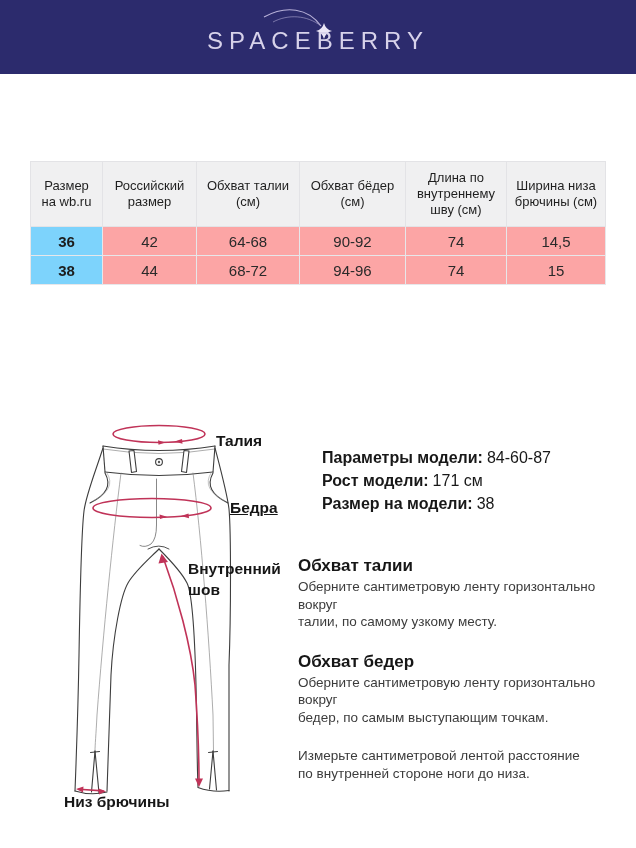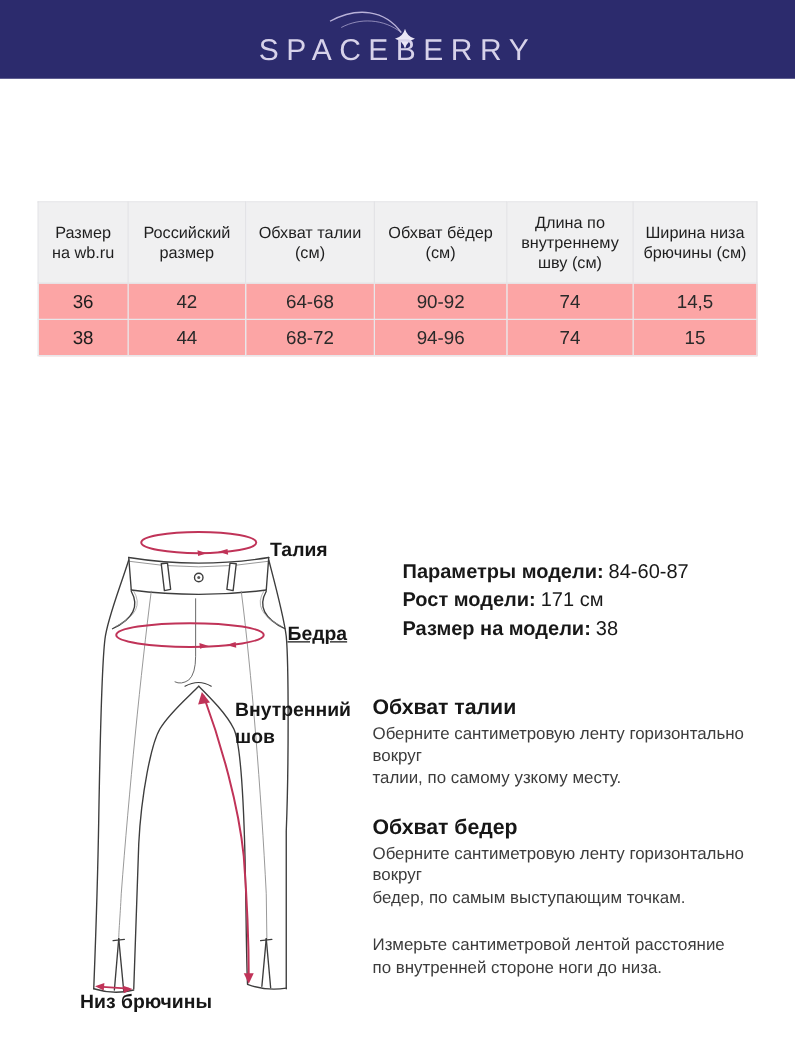--- a/index.html
+++ b/index.html
@@ -1,41 +1,41 @@
 <!DOCTYPE html>
 <html><head>
 <meta charset="utf-8">
 <style>
   html,body{margin:0;padding:0;}
   body{
     width:636px;height:848px;position:relative;background:#ffffff;
     font-family:"Liberation Sans",sans-serif;color:#1c1c1c;overflow:hidden;
   }
   
-  .header{position:absolute;left:0;top:0;width:636px;height:63px;background:#2c2b6d;}
+  .header{position:absolute;left:0;top:0;width:636px;height:74px;background:#2c2b6d;}
   .logo{
     position:absolute;left:0;top:27px;width:100%;text-align:center;
     color:#d7d2ea;font-size:24px;font-weight:400;letter-spacing:6px;
   }
   .comet{position:absolute;left:258px;top:3px;width:90px;height:40px;}
   
   .size-table{
     position:absolute;left:30px;top:161px;width:575px;
     border-collapse:collapse;table-layout:fixed;
   }
   .size-table th{
     background:#f0f0f1;font-weight:500;font-size:13px;line-height:16px;
     color:#1f1f1f;border:1px solid #e3e3e6;height:56px;padding:4px 5px;
     text-align:center;vertical-align:middle;
   }
   .size-table td{
     border:1px solid #e7e7ea;font-size:15px;color:#2a2a2a;
     text-align:center;vertical-align:middle;height:26px;background:#fca5a5;
   }
-  .size-table td.rowhead{background:#fca5a5;font-weight:400;color:#1c1c1c;}
+  .size-table td.rowhead{background:#7dd3fc;font-weight:700;color:#1c1c1c;}
   
   .pants{position:absolute;left:55px;top:415px;width:230px;height:390px;}
   .dlabel{position:absolute;font-weight:700;font-size:15.5px;line-height:21px;color:#161616;}
   .dlabel.waist{left:216px;top:430px;}
   .dlabel.hips{left:230px;top:497px;text-decoration:underline;}
   .dlabel.seam{left:188px;top:558px;width:106px;}
   .dlabel.hem{left:64px;top:791px;}
   
   .rcol{position:absolute;left:298px;top:446px;width:332px;}
   .model-line{font-size:16px;line-height:23px;color:#181818;}

